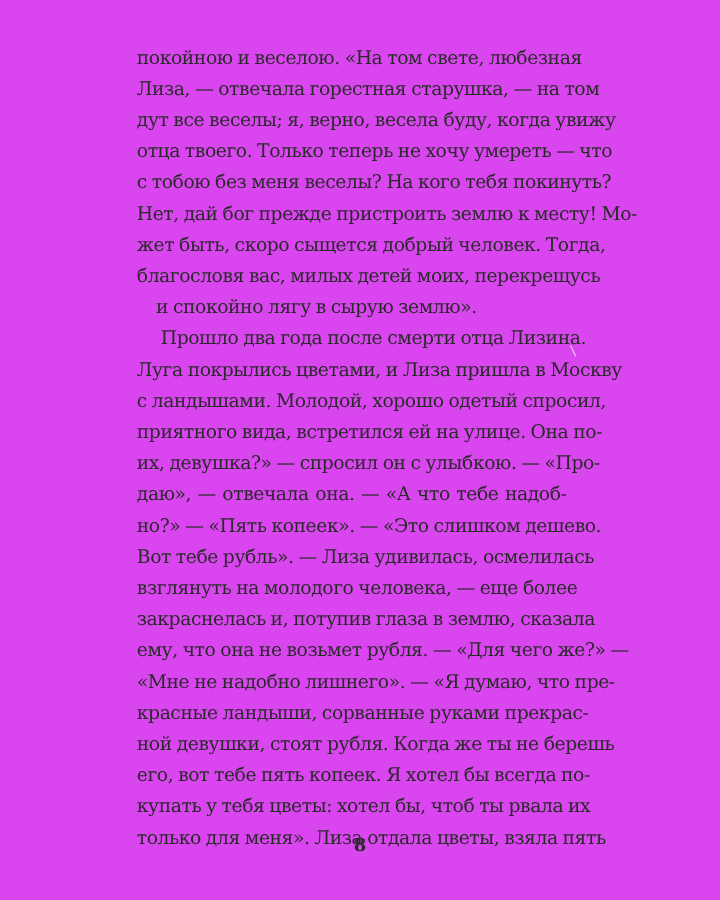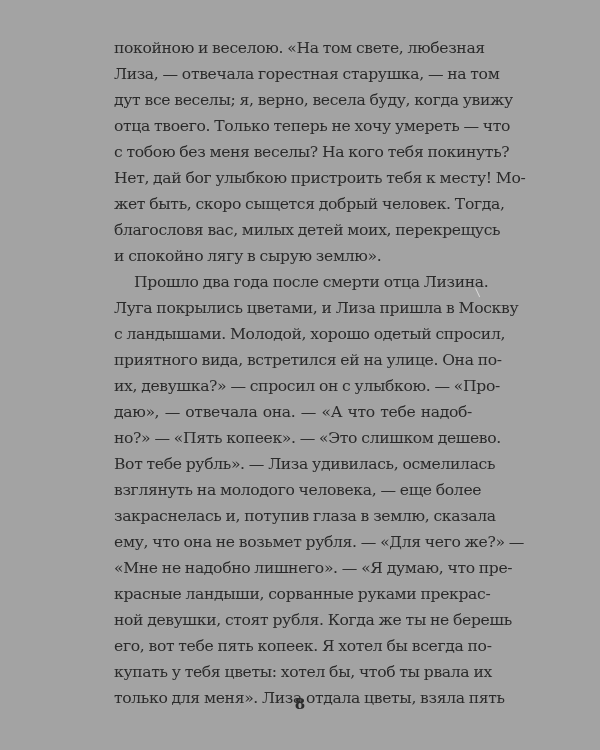--- a/index.html
+++ b/index.html
@@ -10,21 +10,21 @@
     body {
       width: 600px;
       height: 750px;
       position: relative;
       overflow: hidden;
     }
     .page {
       position: absolute;
       left: 0; top: 0;
       width: 600px; height: 750px;
-      background: #a3a3a3;
+      background: #d946ef;
     }
     .text-block {
       position: absolute;
       left: 114px;
       top: 35px;
       width: 358px;
       font-family: "DejaVu Serif", "Liberation Serif", serif;
       font-size: 15.6px;
       line-height: 26px;
       color: #2a2a2a;
@@ -33,20 +33,21 @@
       display: block;
       white-space: nowrap;
       text-align: justify;
       text-align-last: justify;
       height: 26px;
       letter-spacing: -0.35px;
       word-spacing: -0.5px;
     }
     .line.last {
       text-align-last: left;
+      margin-left: 16px;
     }
     .line.indent {
       padding-left: 20px;
     }
     .page-number {
       position: absolute;
       left: 0;
       width: 600px;
       top: 695px;
       text-align: center;
@@ -69,21 +70,21 @@
 <body>
 
 <div class="page">
   <div class="text-block">
 
     <span class="line">покойною и веселою. «На том свете, любезная</span>
     <span class="line">Лиза, — отвечала горестная старушка, — на том</span>
     <span class="line">дут все веселы; я, верно, весела буду, когда увижу</span>
     <span class="line">отца твоего. Только теперь не хочу умереть — что</span>
     <span class="line">с тобою без меня веселы? На кого тебя покинуть?</span>
-    <span class="line">Нет, дай бог улыбкою пристроить тебя к месту! Мо-</span>
+    <span class="line">Нет, дай бог прежде пристроить землю к месту! Мо-</span>
     <span class="line">жет быть, скоро сыщется добрый человек. Тогда,</span>
     <span class="line">благословя вас, милых детей моих, перекрещусь</span>
     <span class="line last">и спокойно лягу в сырую землю».</span>
 
     <span class="line indent">Прошло два года после смерти отца Лизина.</span>
     <span class="line">Луга покрылись цветами, и Лиза пришла в Москву</span>
     <span class="line">с ландышами. Молодой, хорошо одетый спросил,</span>
     <span class="line">приятного вида, встретился ей на улице. Она по-</span>
     <span class="line">их, девушка?» — спросил он с улыбкою. — «Про-</span>
     <span class="line">даю», — отвечала она. — «А что тебе надоб-</span>

